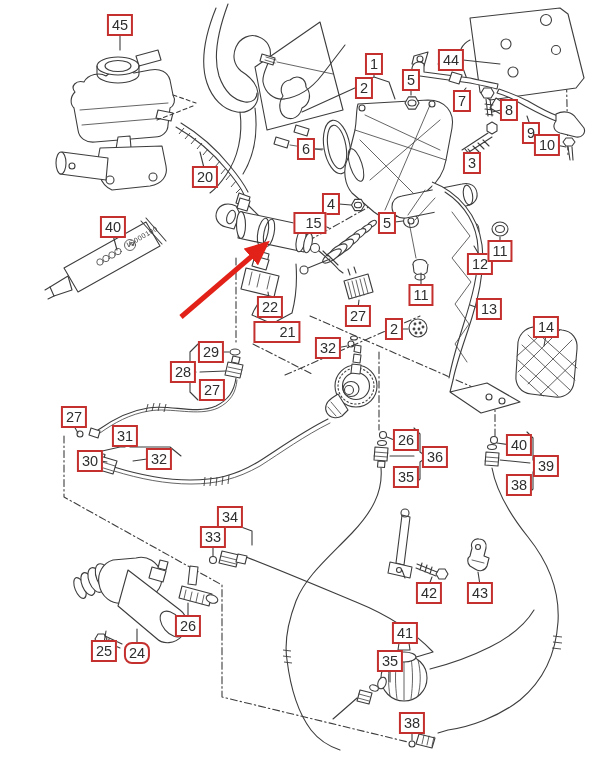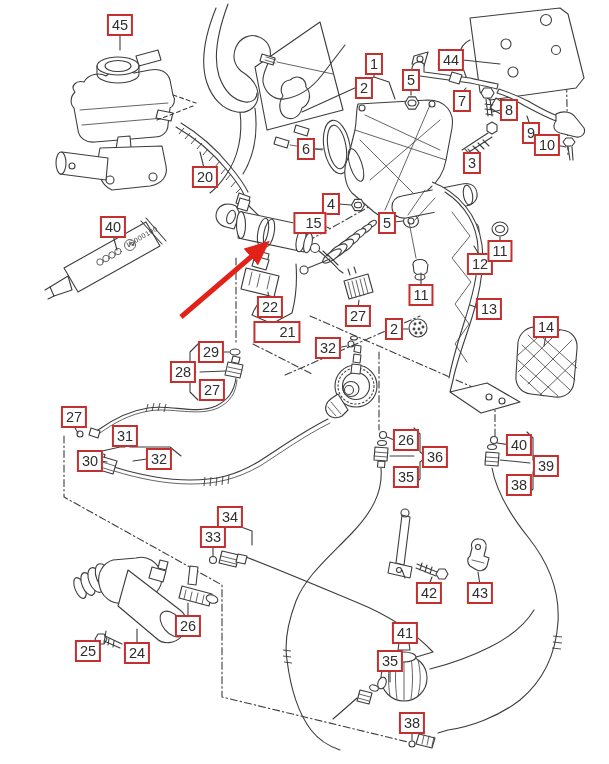--- a/index.html
+++ b/index.html
@@ -430,19 +430,19 @@
       <div class="callout" style="left: 406px; top: 477px;">35</div>
       <div class="callout" style="left: 519px; top: 445px;">40</div>
       <div class="callout" style="left: 546px; top: 466px;">39</div>
       <div class="callout" style="left: 519px; top: 485px;">38</div>
       <div class="callout" style="left: 230px; top: 517px;">34</div>
       <div class="callout" style="left: 213px; top: 537px;">33</div>
       <div class="callout" style="left: 405px; top: 586px; margin-top: 47px;">41</div>
       <div class="callout" style="left: 429px; top: 593px;">42</div>
       <div class="callout" style="left: 480px; top: 593px;">43</div>
       <div class="callout" style="left: 188px; top: 626px;">26</div>
-      <div class="callout" style="left: 88px; top: 651px;">25</div>
-      <div class="callout" style="left: 137px; top: 653px;">24</div>
+      <div class="callout" style="left: 104px; top: 651px;">25</div>
+      <div class="callout" style="left: 137px; top: 653px; border-radius: 8px;">24</div>
       <div class="callout" style="left: 390px; top: 661px;">35</div>
       <div class="callout" style="left: 412px; top: 723px;">38</div>
     </div>
 
 </div>
 
 </body></html>

